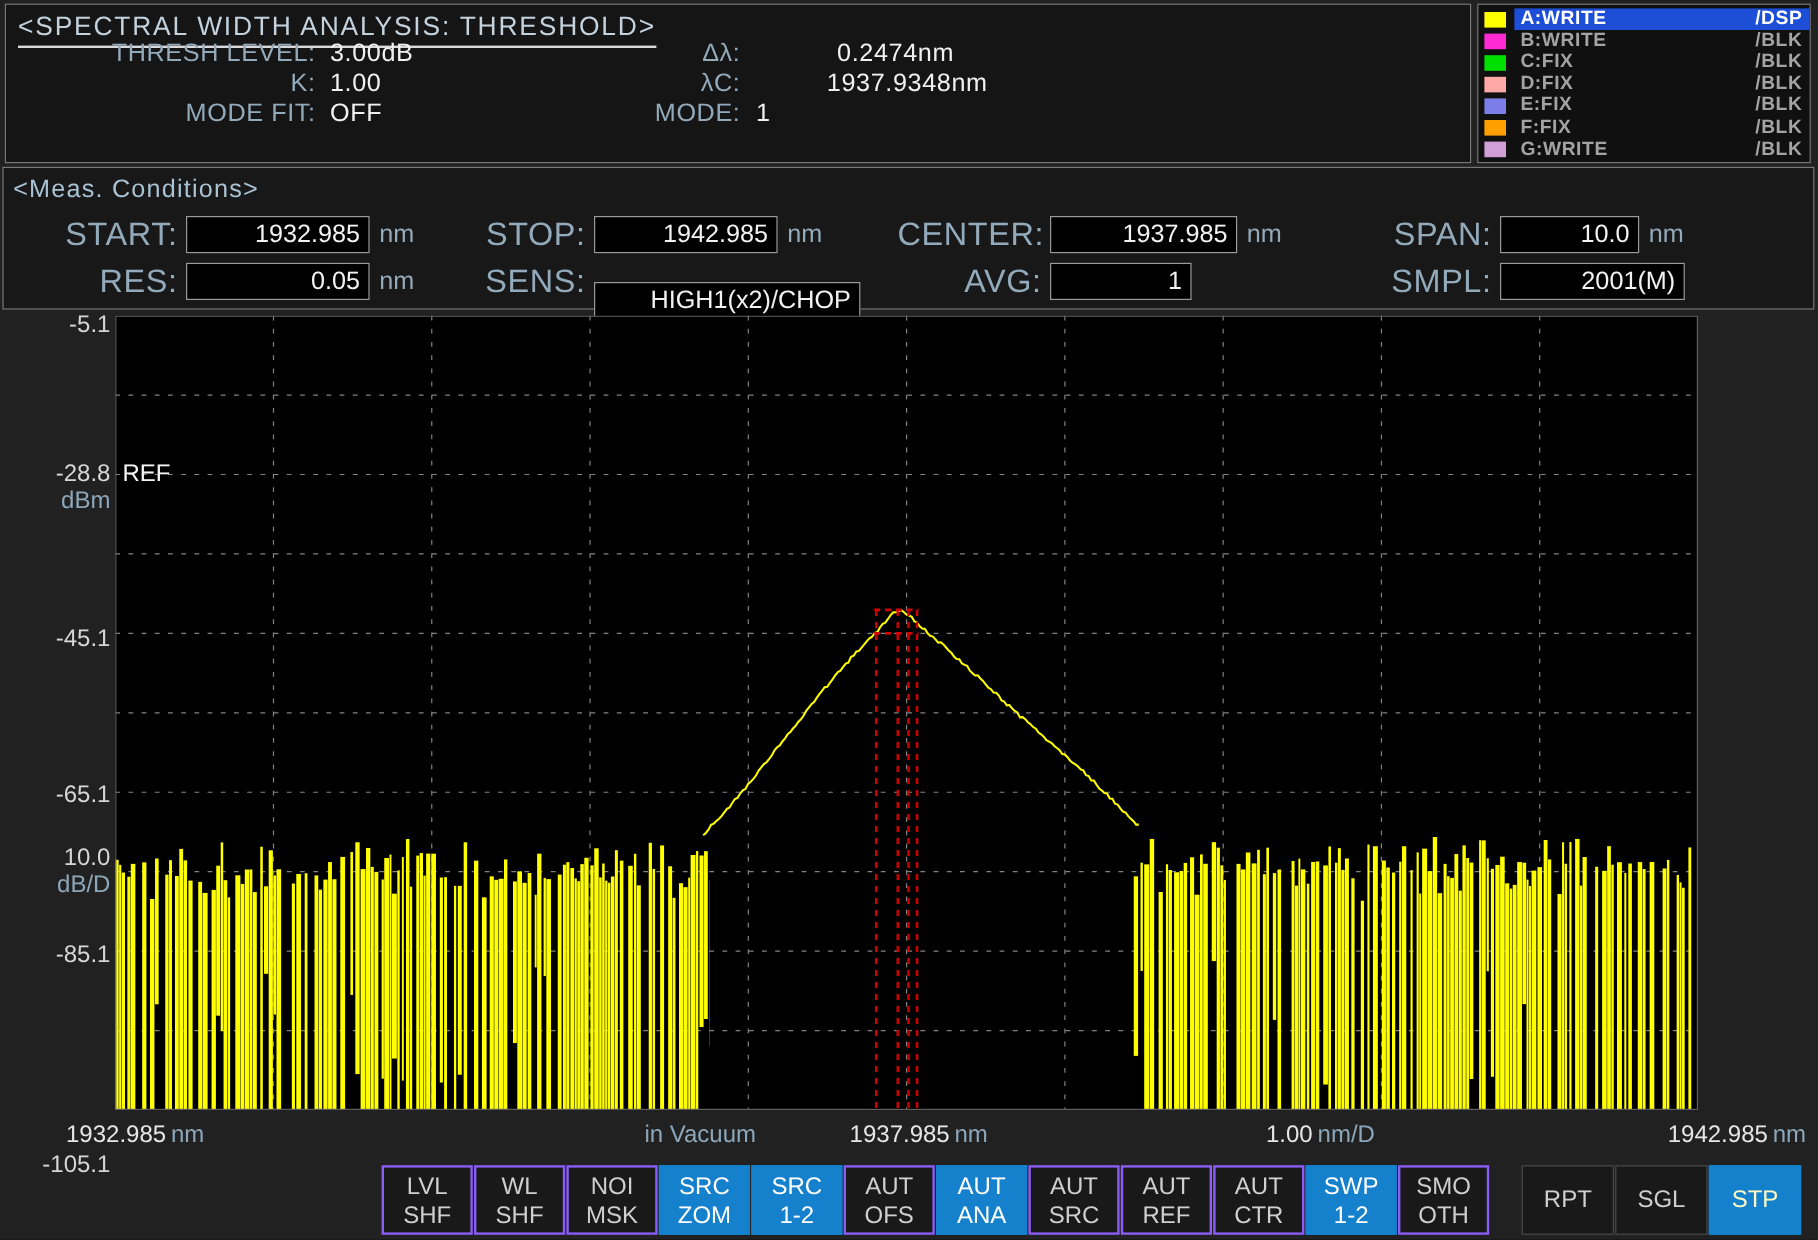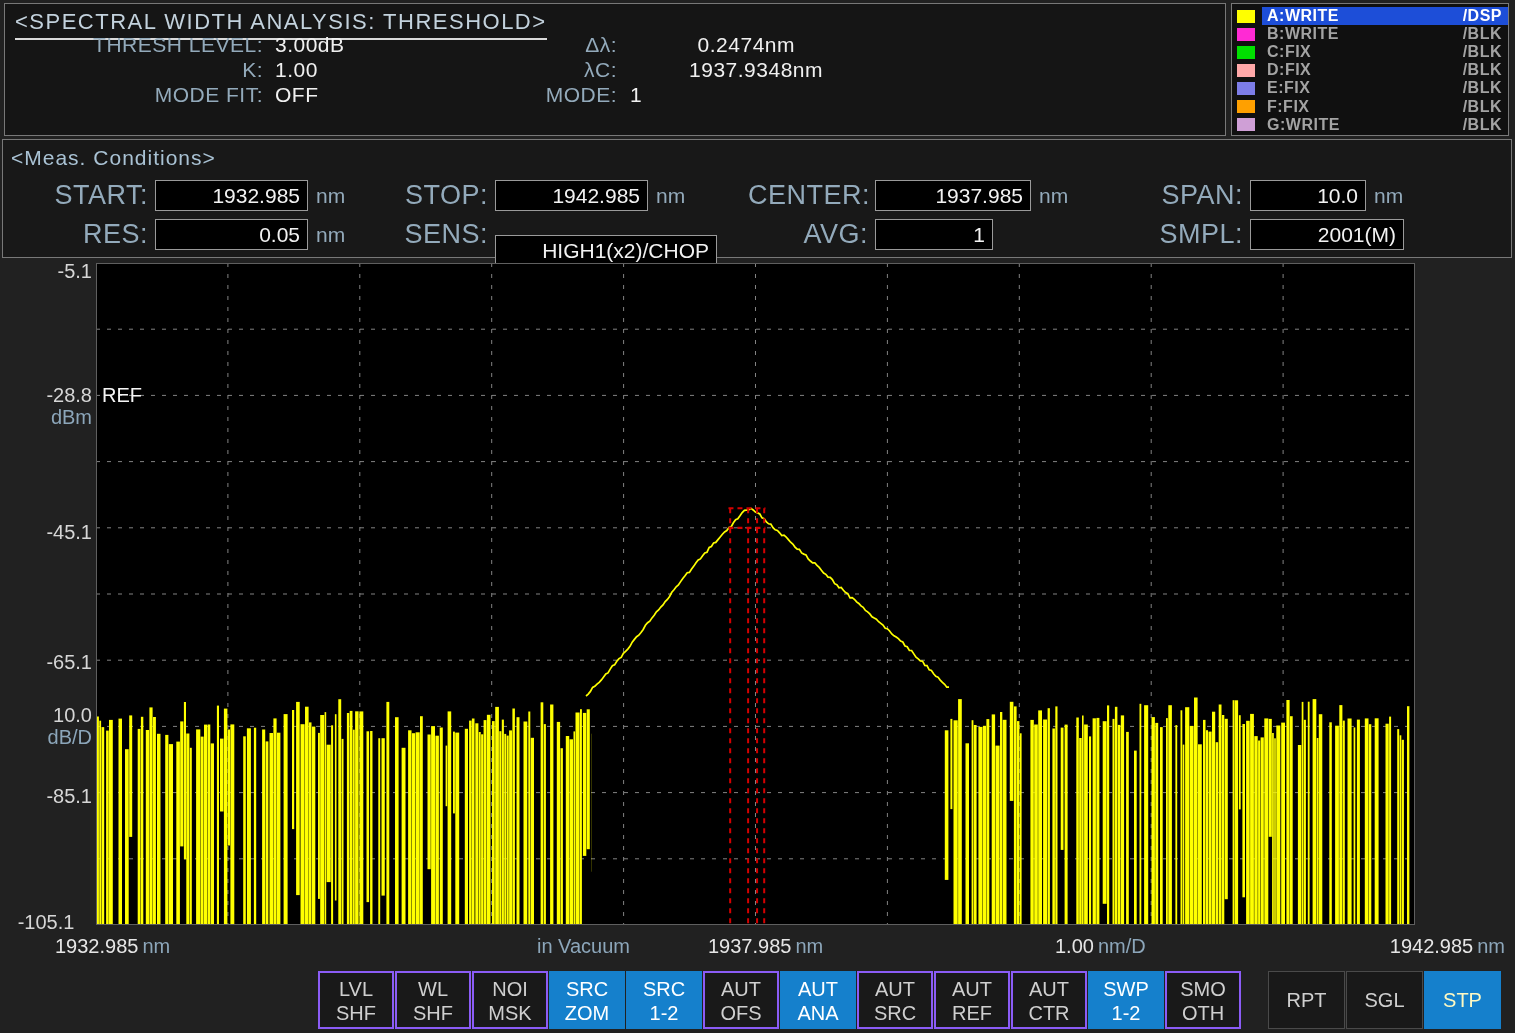--- a/index.html
+++ b/index.html
@@ -406,21 +406,21 @@
   </svg>
 
 <div class="ylab" style="top:260px;">-5.1</div>
 <div class="ylab" style="top:384px;">-28.8</div>
 <div class="ylab yunit" style="top:406px;">dBm</div>
 <div class="ylab" style="top:521px;">-45.1</div>
 <div class="ylab" style="top:651px;">-65.1</div>
 <div class="ylab" style="top:704px;">10.0</div>
 <div class="ylab yunit" style="top:726px;">dB/D</div>
 <div class="ylab" style="top:785px;">-85.1</div>
-<div class="ylab" style="top:911px;text-align:center;">-105.1</div>
+<div class="ylab" style="top:960px;">-105.1</div>
 <div class="ref-label">REF</div>
 
 <div class="xlab" style="left:55px;"><span>1932.985</span> <span class="xunit">nm</span></div>
 <div class="xlab xunit" style="left:537px;">in Vacuum</div>
 <div class="xlab" style="left:708px;"><span>1937.985</span> <span class="xunit">nm</span></div>
 <div class="xlab" style="left:1055px;"><span>1.00</span> <span class="xunit">nm/D</span></div>
 <div class="xlab" style="left:1305px;width:200px;text-align:right;"><span>1942.985</span> <span class="xunit">nm</span></div>
 
 <div class="abs btn-row" style="left:318px;">
   <div class="skey"><span>LVL</span><br><span>SHF</span></div>

